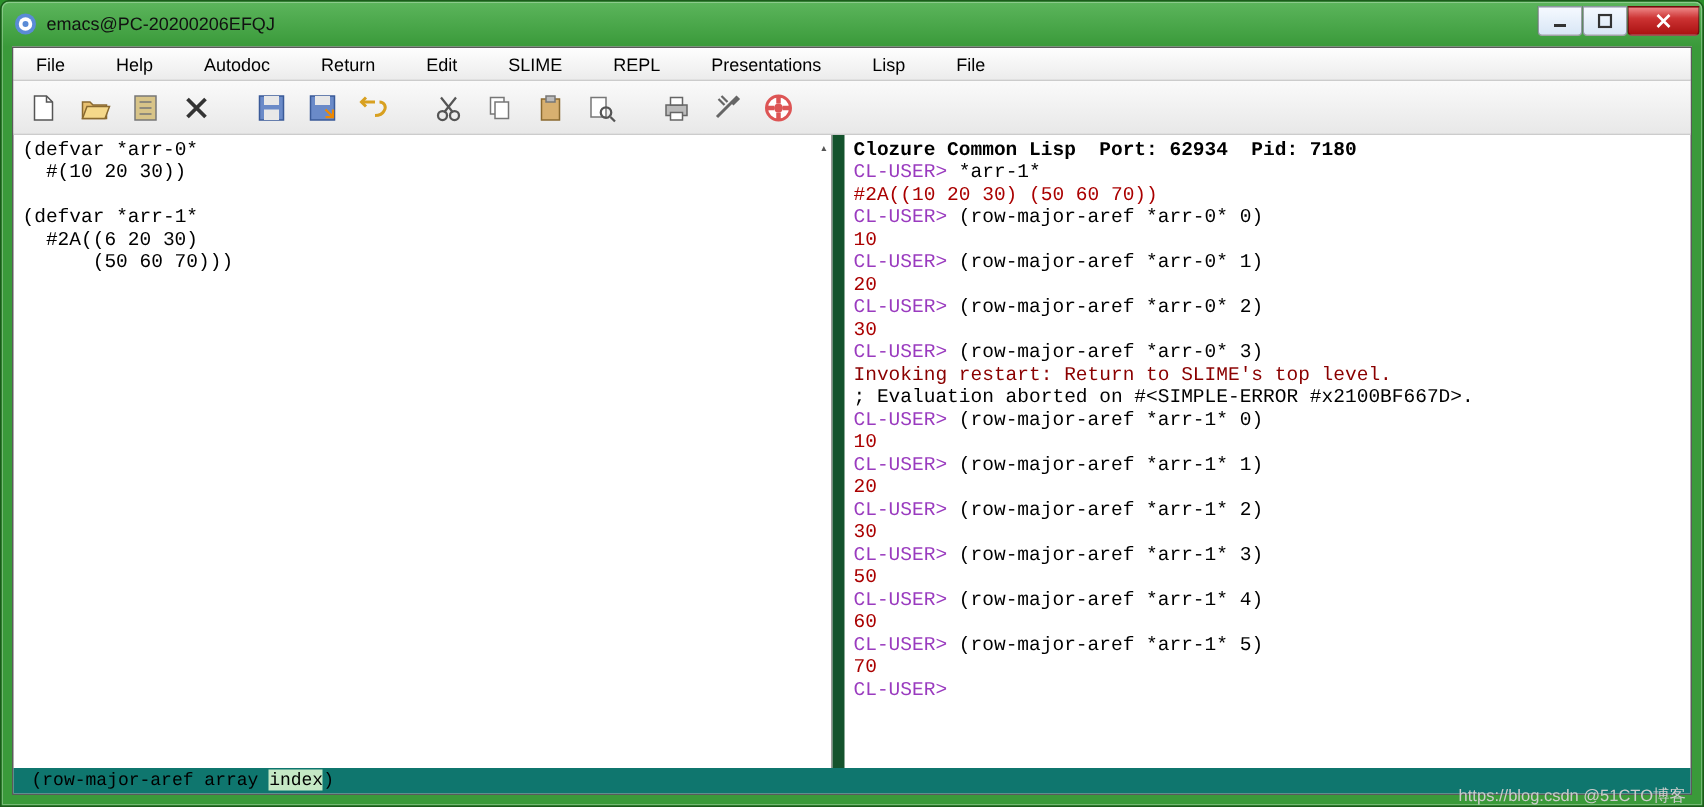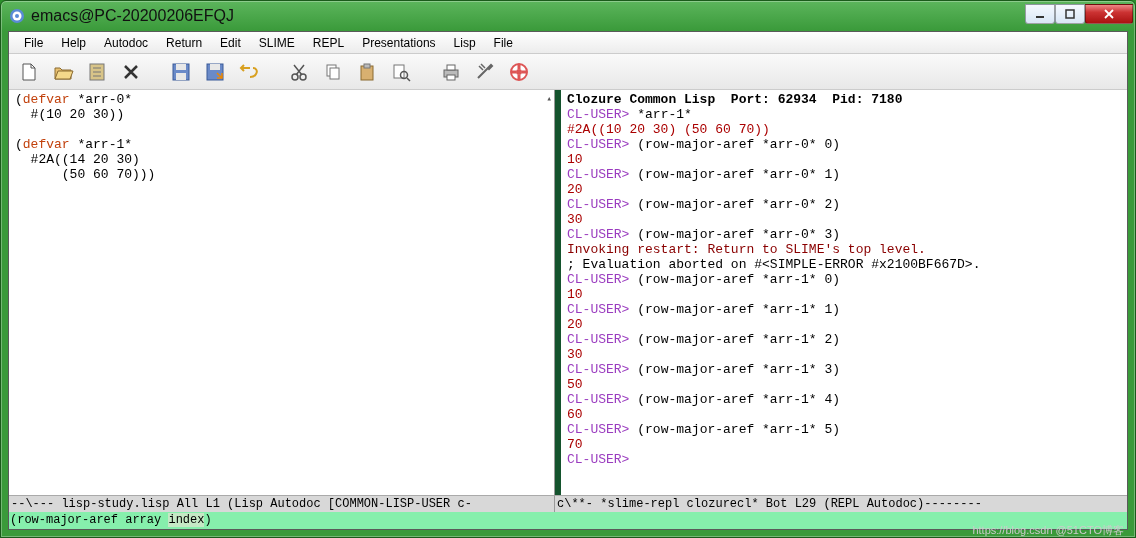--- a/index.html
+++ b/index.html
@@ -2,49 +2,49 @@
 <html><head>
 <meta charset="utf-8">
 <style>
 * { margin:0; padding:0; box-sizing:border-box; }
 body { width:1136px; height:538px; font-family:"Segoe UI",Arial,sans-serif; font-size:12px; overflow:hidden; background:#2a8f2a; }
 
 
 .window { width:1136px; height:538px; border:1px solid #1a5a1a; background:linear-gradient(to bottom,#5cb55c 0%,#3a9a3a 30px); display:flex; flex-direction:column; border-radius:6px 6px 0 0; box-shadow:inset 0 0 0 1px rgba(255,255,255,0.3); }
 .titlebar { height:30px; display:flex; align-items:center; padding:0 4px; color:#222; background:transparent; }
 .title-icon { width:16px; height:16px; margin:0 6px 0 4px; }
-.title-text { flex:1; font-size:16px; color:#111; }
+.title-text { flex:1; font-size:12px; color:#111; }
 .winbtns { display:flex; gap:0; margin-top:-4px; margin-right:-2px; }
 .winbtn { width:30px; height:20px; border:1px solid rgba(0,0,0,0.35); background:linear-gradient(to bottom,#f5f9ff,#d8e6f5); display:flex; align-items:center; justify-content:center; font-size:11px; border-radius:0 0 3px 3px; }
 .winbtn.min { border-top-left-radius:0; }
 .winbtn.close { width:48px; background:linear-gradient(to bottom,#e88,#c33 40%,#a11); color:#fff; }
 .winbtn svg { display:block; }
 
 .client { flex:1; background:#fff; margin:0 7px 7px 7px; border:1px solid #5a5a5a; display:flex; flex-direction:column; min-height:0; }
 
-.menubar { height:22px; background:linear-gradient(to bottom,#fefefe,#ececec); border-bottom:1px solid #ccc; display:flex; align-items:center; padding:0 6px; gap:0; }
+.menubar { height:22px; background:linear-gradient(to bottom,#fefefe,#ececec); border-bottom:1px solid #ccc; display:flex; align-items:center; padding:0 6px; gap:16px; }
 .menuitem { padding:2px 9px; cursor:default; font-size:12px; }
 
 .toolbar { height:36px; background:linear-gradient(to bottom,#fafafa,#e8e8e8); border-bottom:1px solid #ccc; display:flex; align-items:center; padding:0 8px; gap:10px; }
 .toolbtn { width:24px; height:24px; display:flex; align-items:center; justify-content:center; cursor:default; }
 .toolbtn svg { display:block; }
 
 .panes { flex:1; display:flex; min-height:0; }
 .pane-left { width:546px; border-right:1px solid #999; display:flex; flex-direction:column; min-height:0; }
 .pane-right { flex:1; display:flex; flex-direction:column; min-height:0; }
 
 .editor { flex:1; padding:2px 6px; font-family:"Courier New",monospace; font-size:13px; line-height:15px; overflow:auto; white-space:pre; position:relative; }
 .scroll-arrow { position:absolute; top:2px; right:2px; font-size:9px; color:#555; cursor:default; }
 
-.repl { flex:1; padding:2px 6px; font-family:"Courier New",monospace; font-size:13px; line-height:15px; overflow:auto; white-space:pre-wrap; border-left:6px solid #14532d; }
+.repl { flex:1; padding:2px 6px; font-family:"Courier New",monospace; font-size:13px; line-height:15px; overflow:auto; white-space:pre-wrap; border-left:8px solid #14532d; }
 .modeline { height:17px; background:#d8d8d8; border-top:1px solid #aaa; font-family:"Courier New",monospace; font-size:12px; line-height:17px; padding:0 2px; overflow:hidden; white-space:nowrap; }
-.echo { height:17px; background:#86efac; font-family:"Courier New",monospace; font-size:12px; line-height:17px; padding:0 1px; }
+.echo { height:17px; background:#0f766e; font-family:"Courier New",monospace; font-size:12px; line-height:17px; padding:0 12px; }
 .echo .hi { background:#c5e8c5; }
 
-.kw { color:#c2410c; }
+.kw { color:#000000; }
 .pr { color:#9a3bbf; }
 .dark { color:#8a0000; }
 .out { color:#a00; }
 .bold { font-weight:bold; }
 
 .watermark { position:absolute; right:12px; bottom:0; color:#ccc; font-size:11px; font-family:Arial,sans-serif; }
 </style>
 </head>
 <body>
 
@@ -189,21 +189,21 @@
           </svg>
         </span>
     </div>
 
     <div class="panes">
       <div class="pane-left">
         <div class="editor" id="editor"><span class="">(</span><span class="kw">defvar</span><span class=""> *arr-0*</span>
 <span class="">  #(10 20 30))</span>
 
 <span class="">(</span><span class="kw">defvar</span><span class=""> *arr-1*</span>
-<span class="">  #2A((14 20 30)</span>
+<span class="">  #2A((6 20 30)</span>
 <span class="">      (50 60 70)))</span>
           <span class="scroll-arrow">▴</span>
         </div>
       </div>
       <div class="pane-right">
         <div class="repl" id="repl"><span class="bold">Clozure Common Lisp  Port: 62934  Pid: 7180</span>
 <span class="pr">CL-USER&gt;</span><span> *arr-1*</span>
 <span class="out">#2A((10 20 30) (50 60 70))</span>
 <span class="pr">CL-USER&gt;</span><span> (row-major-aref *arr-0* 0)</span>
 <span class="out">10</span>
@@ -224,24 +224,20 @@
 <span class="out">50</span>
 <span class="pr">CL-USER&gt;</span><span> (row-major-aref *arr-1* 4)</span>
 <span class="out">60</span>
 <span class="pr">CL-USER&gt;</span><span> (row-major-aref *arr-1* 5)</span>
 <span class="out">70</span>
 <span class="pr">CL-USER&gt;</span><span> </span>
 </div>
       </div>
     </div>
 
-    <div style="display:flex">
-      <div class="modeline" style="width:546px;border-right:1px solid #999">--\---  lisp-study.lisp   All L1     (Lisp Autodoc [COMMON-LISP-USER c-</div>
-      <div class="modeline" style="flex:1">c\**-  *slime-repl clozurecl*    Bot L29    (REPL Autodoc)--------</div>
-    </div>
 
     <div class="echo">
       <span>(row-major-aref array </span><span class="hi">index</span><span>)</span>
     </div>
 
   </div>
 </div>
 
 <div class="watermark">https://blog.csdn  @51CTO博客</div>
 

